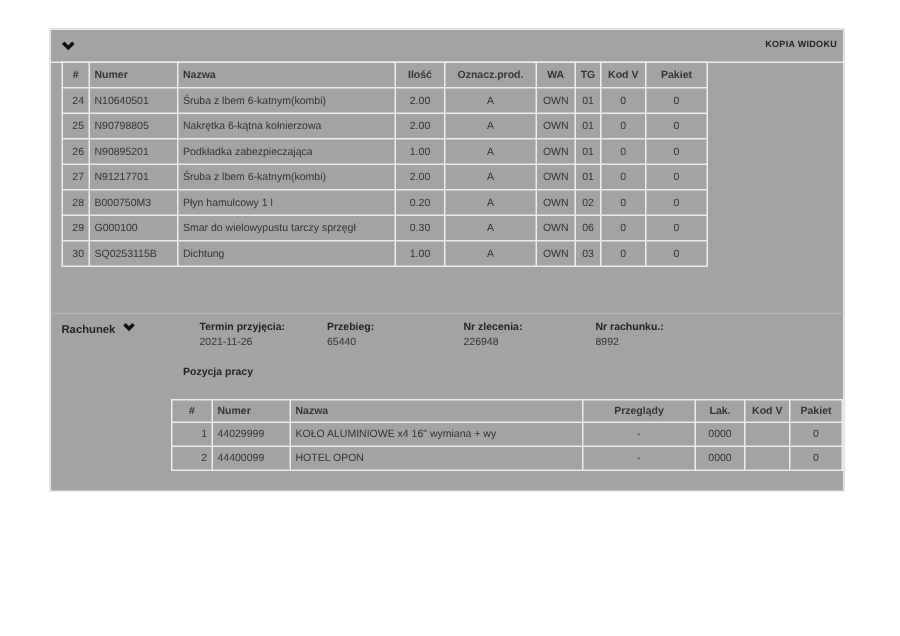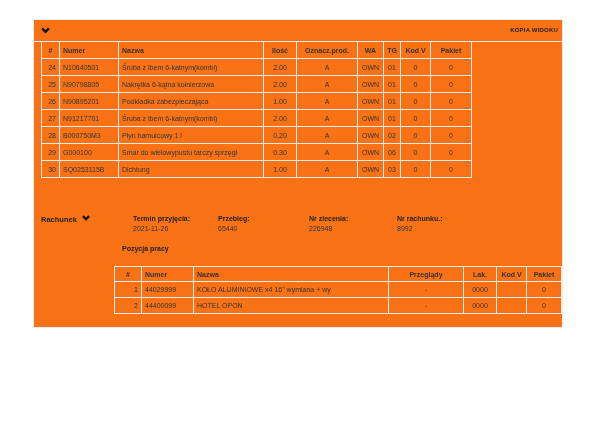--- a/index.html
+++ b/index.html
@@ -1,21 +1,21 @@
 <!DOCTYPE html>
 <html><head>
 <meta charset="utf-8">
 <style>
   html,body{margin:0;padding:0;}
   body{
     width:600px;height:424px;background:#ffffff;position:relative;
     font-family:"Liberation Sans", sans-serif;color:#333;
     -webkit-font-smoothing:antialiased;overflow:hidden;
   }
-  .panel{position:absolute;background:#f97316;border:1px solid #ececec;box-sizing:border-box;}
+  .panel{position:absolute;background:#a3a3a3;border:1px solid #ececec;box-sizing:border-box;}
   #parts-panel{left:33px;top:19px;width:530px;height:191px;}
   #invoice-panel{left:33px;top:209px;width:530px;height:119px;border-top:none;}
 
   
   .panel-topbar{position:absolute;left:0;top:0;right:0;height:21px;border-bottom:1px solid #ececec;}
   .chevron{display:inline-block;line-height:0;}
   #parts-collapse{position:absolute;left:7px;top:7px;cursor:pointer;}
   .copy-label{position:absolute;right:4px;top:7px;font-size:6px;font-weight:bold;letter-spacing:.2px;color:#222;}
 
   table{border-collapse:collapse;table-layout:fixed;font-size:7px;color:#333;}

